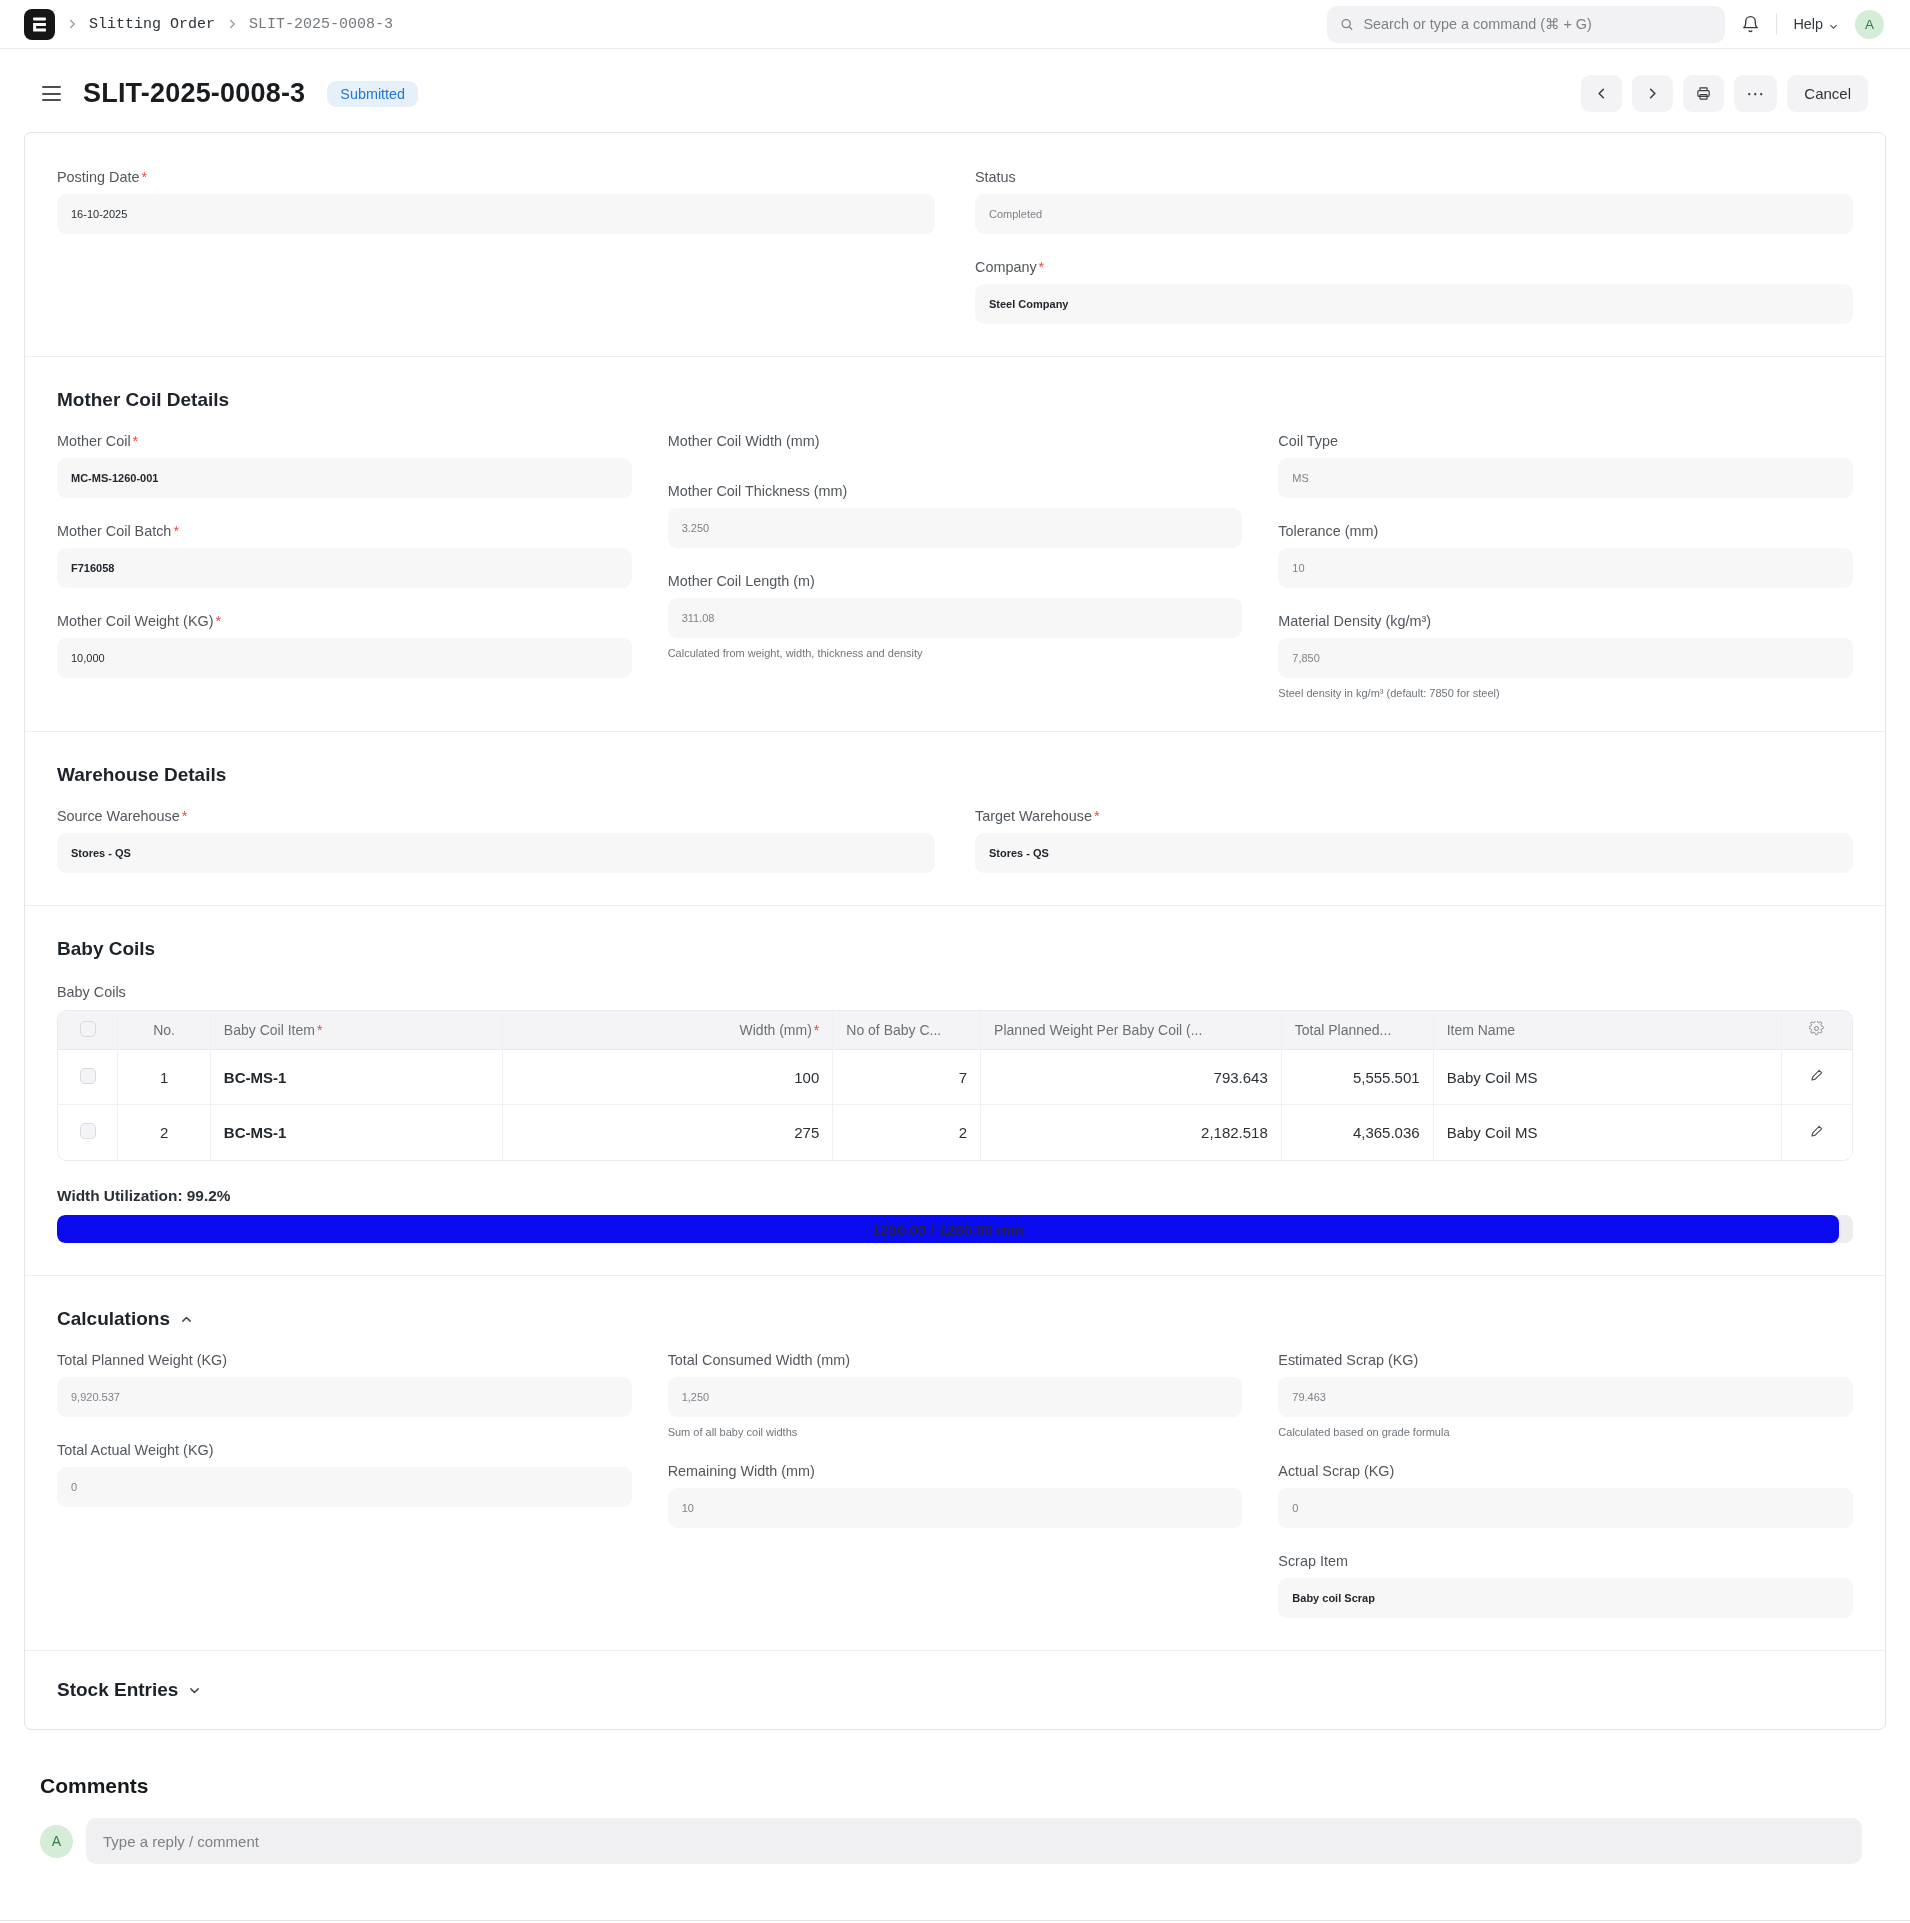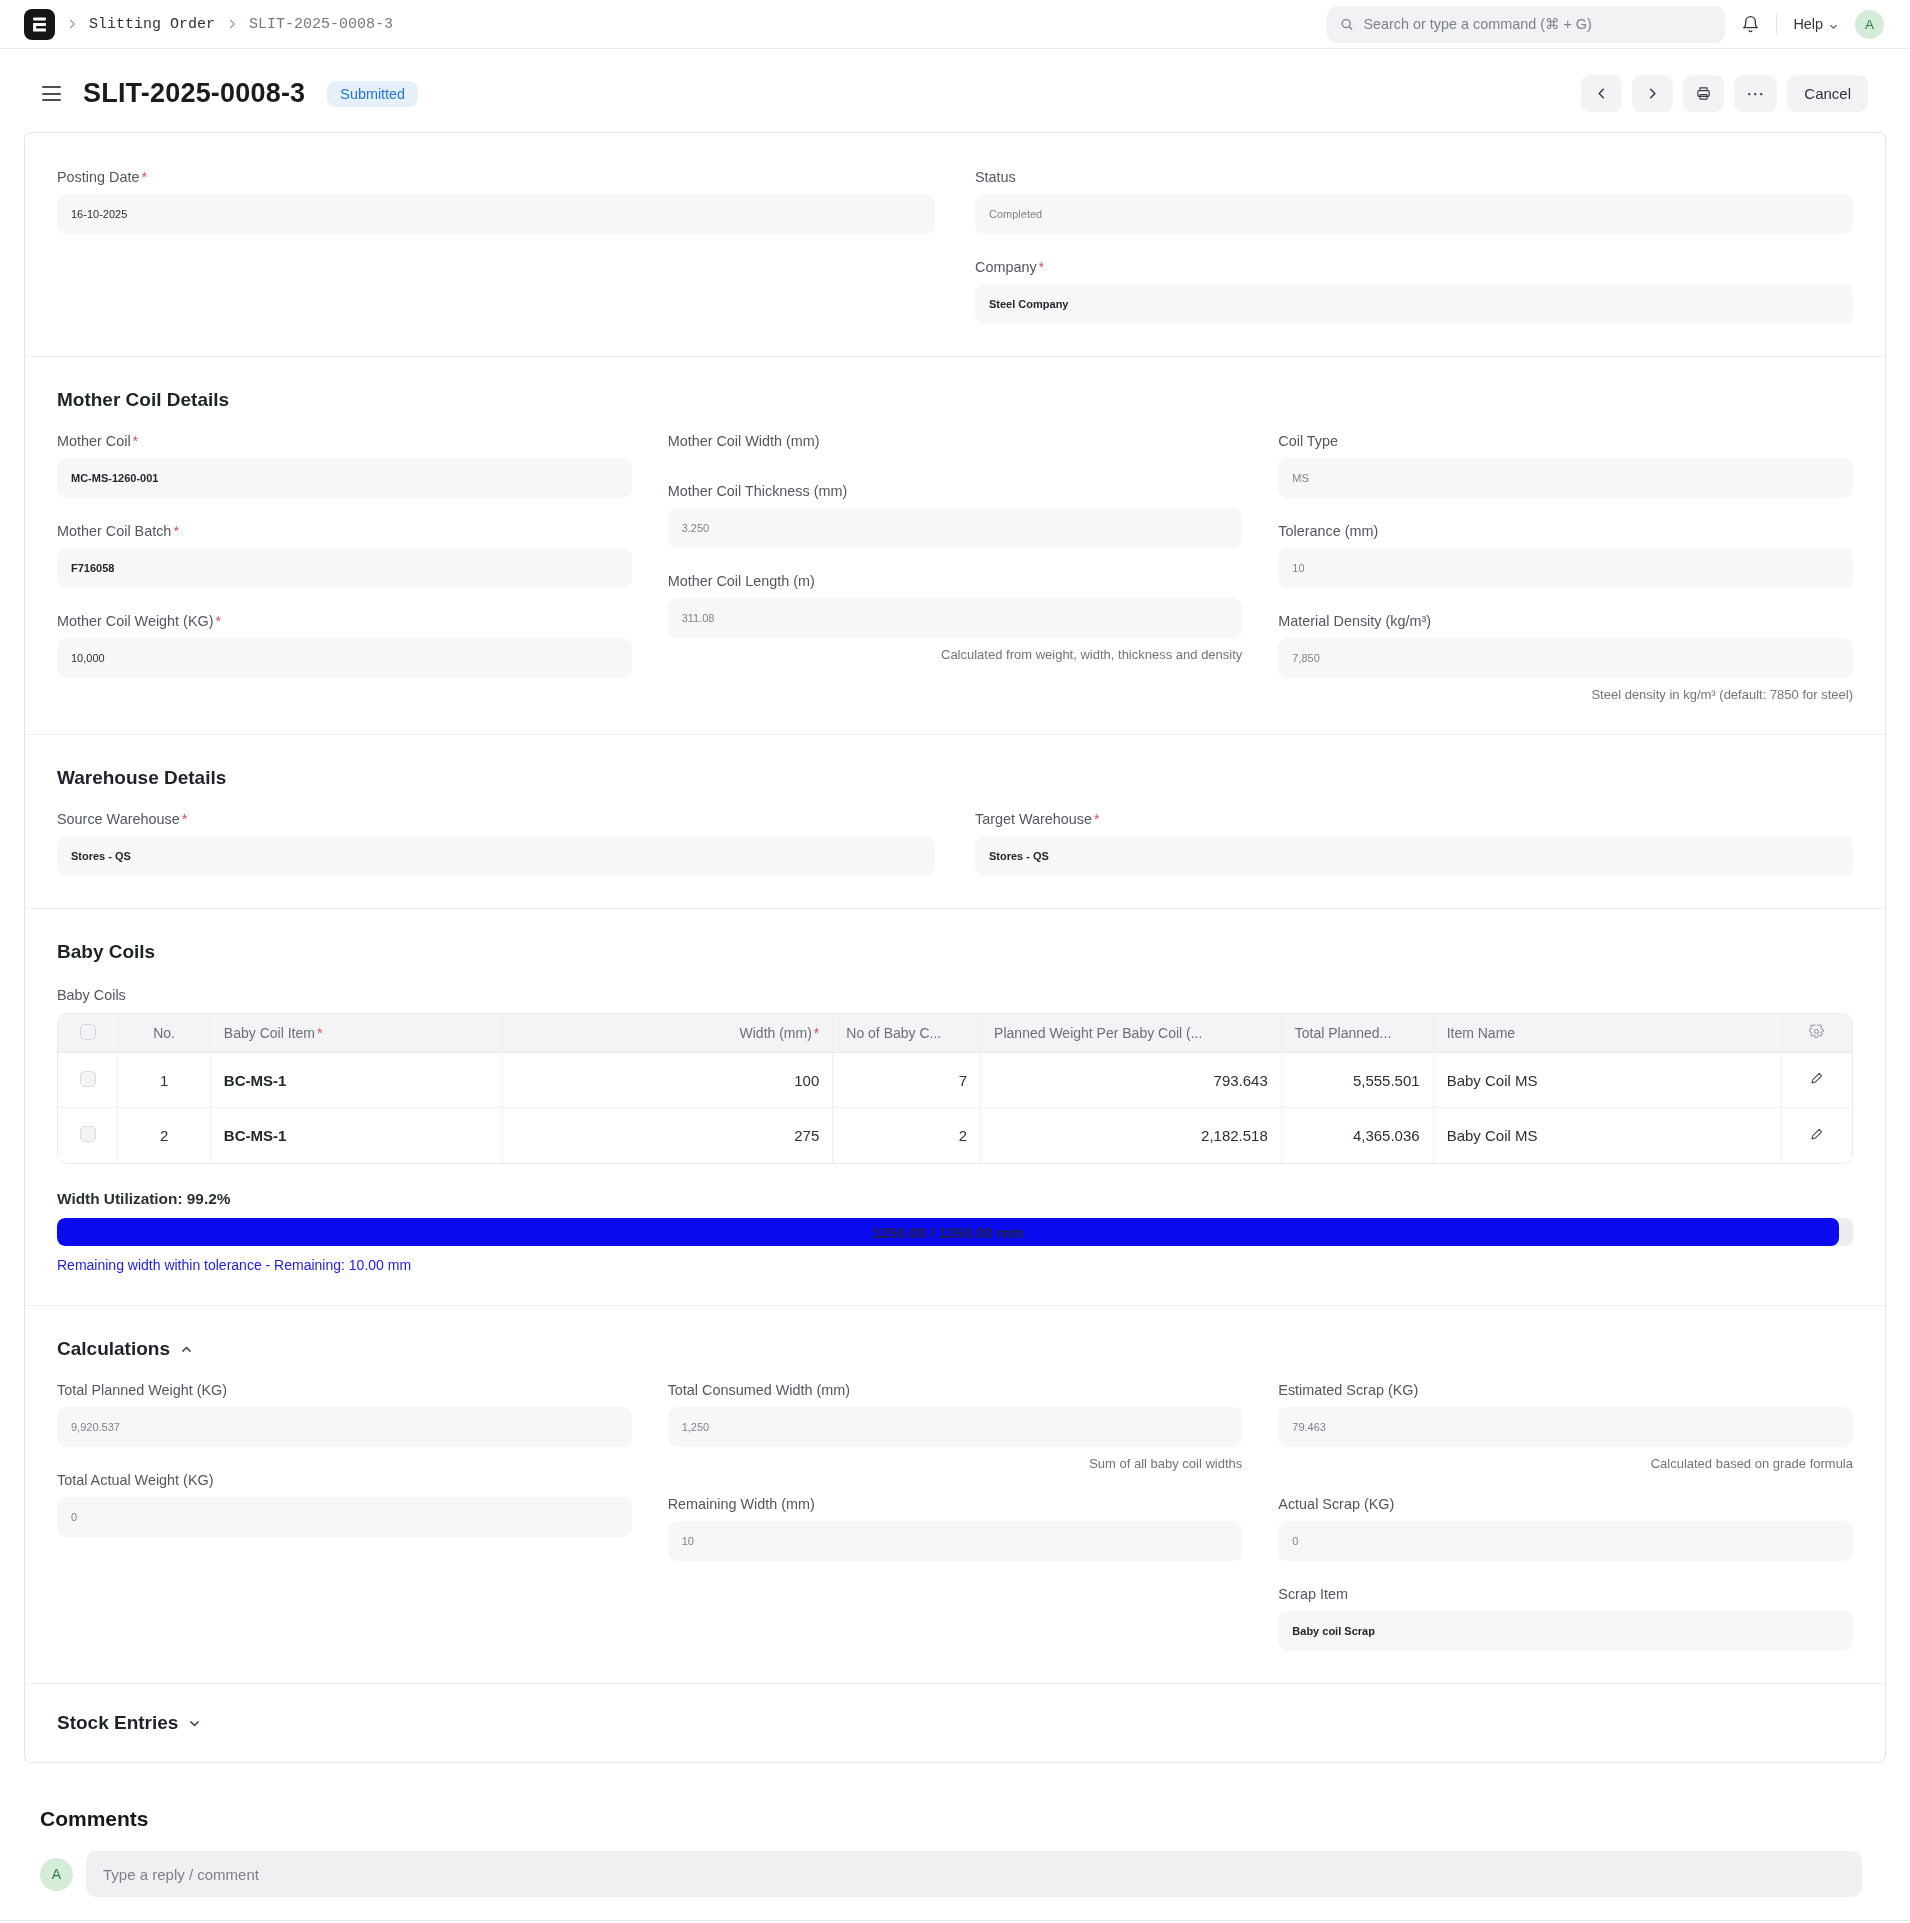--- a/index.html
+++ b/index.html
@@ -58,21 +58,21 @@
   .grid3{display:grid;grid-template-columns:1fr 1fr 1fr;column-gap:36px;}
   .colstack{display:flex;flex-direction:column;gap:25px;}
   .mt-title{margin-top:22px;}
   .field .flabel{font-size:14.4px;color:#51575d;margin-bottom:9px;}
   .req{color:#e24c4c;margin-left:2px;}
   .fvalue{height:40px;border-radius:9px;background:#f7f7f8;display:flex;align-items:center;
     padding:0 14px;font-size:11px;}
   .fvalue.link{color:#21272d;font-weight:600;cursor:pointer;}
   .fvalue.edit{color:#272d33;font-weight:400;cursor:text;}
   .fvalue.readonly{color:#7e8389;}
-  .fhelp{font-size:13px;color:#6f757b;margin-top:9px;text-align:right;}
+  .fhelp{font-size:11px;color:#6f757b;margin-top:9px;}
   
   .table-label{font-size:14.4px;color:#51575d;margin:24px 0 10px;}
   table.bc{width:100%;border-collapse:separate;border-spacing:0;table-layout:fixed;
     border:1px solid #ebebee;border-radius:10px;overflow:hidden;}
   table.bc th{background:#f4f4f6;font-size:14px;font-weight:400;color:#6a7076;height:39px;
     border-bottom:1px solid #e9e9ec;white-space:nowrap;overflow:hidden;text-overflow:ellipsis;}
   table.bc td{height:55px;font-size:15px;background:#fff;border-bottom:1px solid #f0f0f2;}
   table.bc tr:last-child td{border-bottom:0;}
   table.bc th,table.bc td{border-right:1px solid #f0f0f2;padding:0 13px;}
   table.bc th:last-child,table.bc td:last-child{border-right:0;}
@@ -341,21 +341,20 @@
         </tr>
       </tbody>
     </table>
 
     <div class="util-label">Width Utilization: 99.2%</div>
     <div class="util-track">
       <div class="util-fill" style="width:99.2%">
         <span>1250.00 / 1260.00 mm</span>
       </div>
     </div>
-    <div class="util-note">Remaining width within tolerance - Remaining: 10.00 mm</div>
   </section>
 
   <section class="sec">
     <h2 class="sec-title">
       <span>Calculations</span>
       <span class="chev">
         <svg width="13" height="13" viewBox="0 0 16 16" fill="none" stroke="#42474c" stroke-width="1.8" stroke-linecap="round" stroke-linejoin="round">
             <path d="m3.5 10 4.5-4.5L12.5 10"></path>
           </svg>
       </span>

